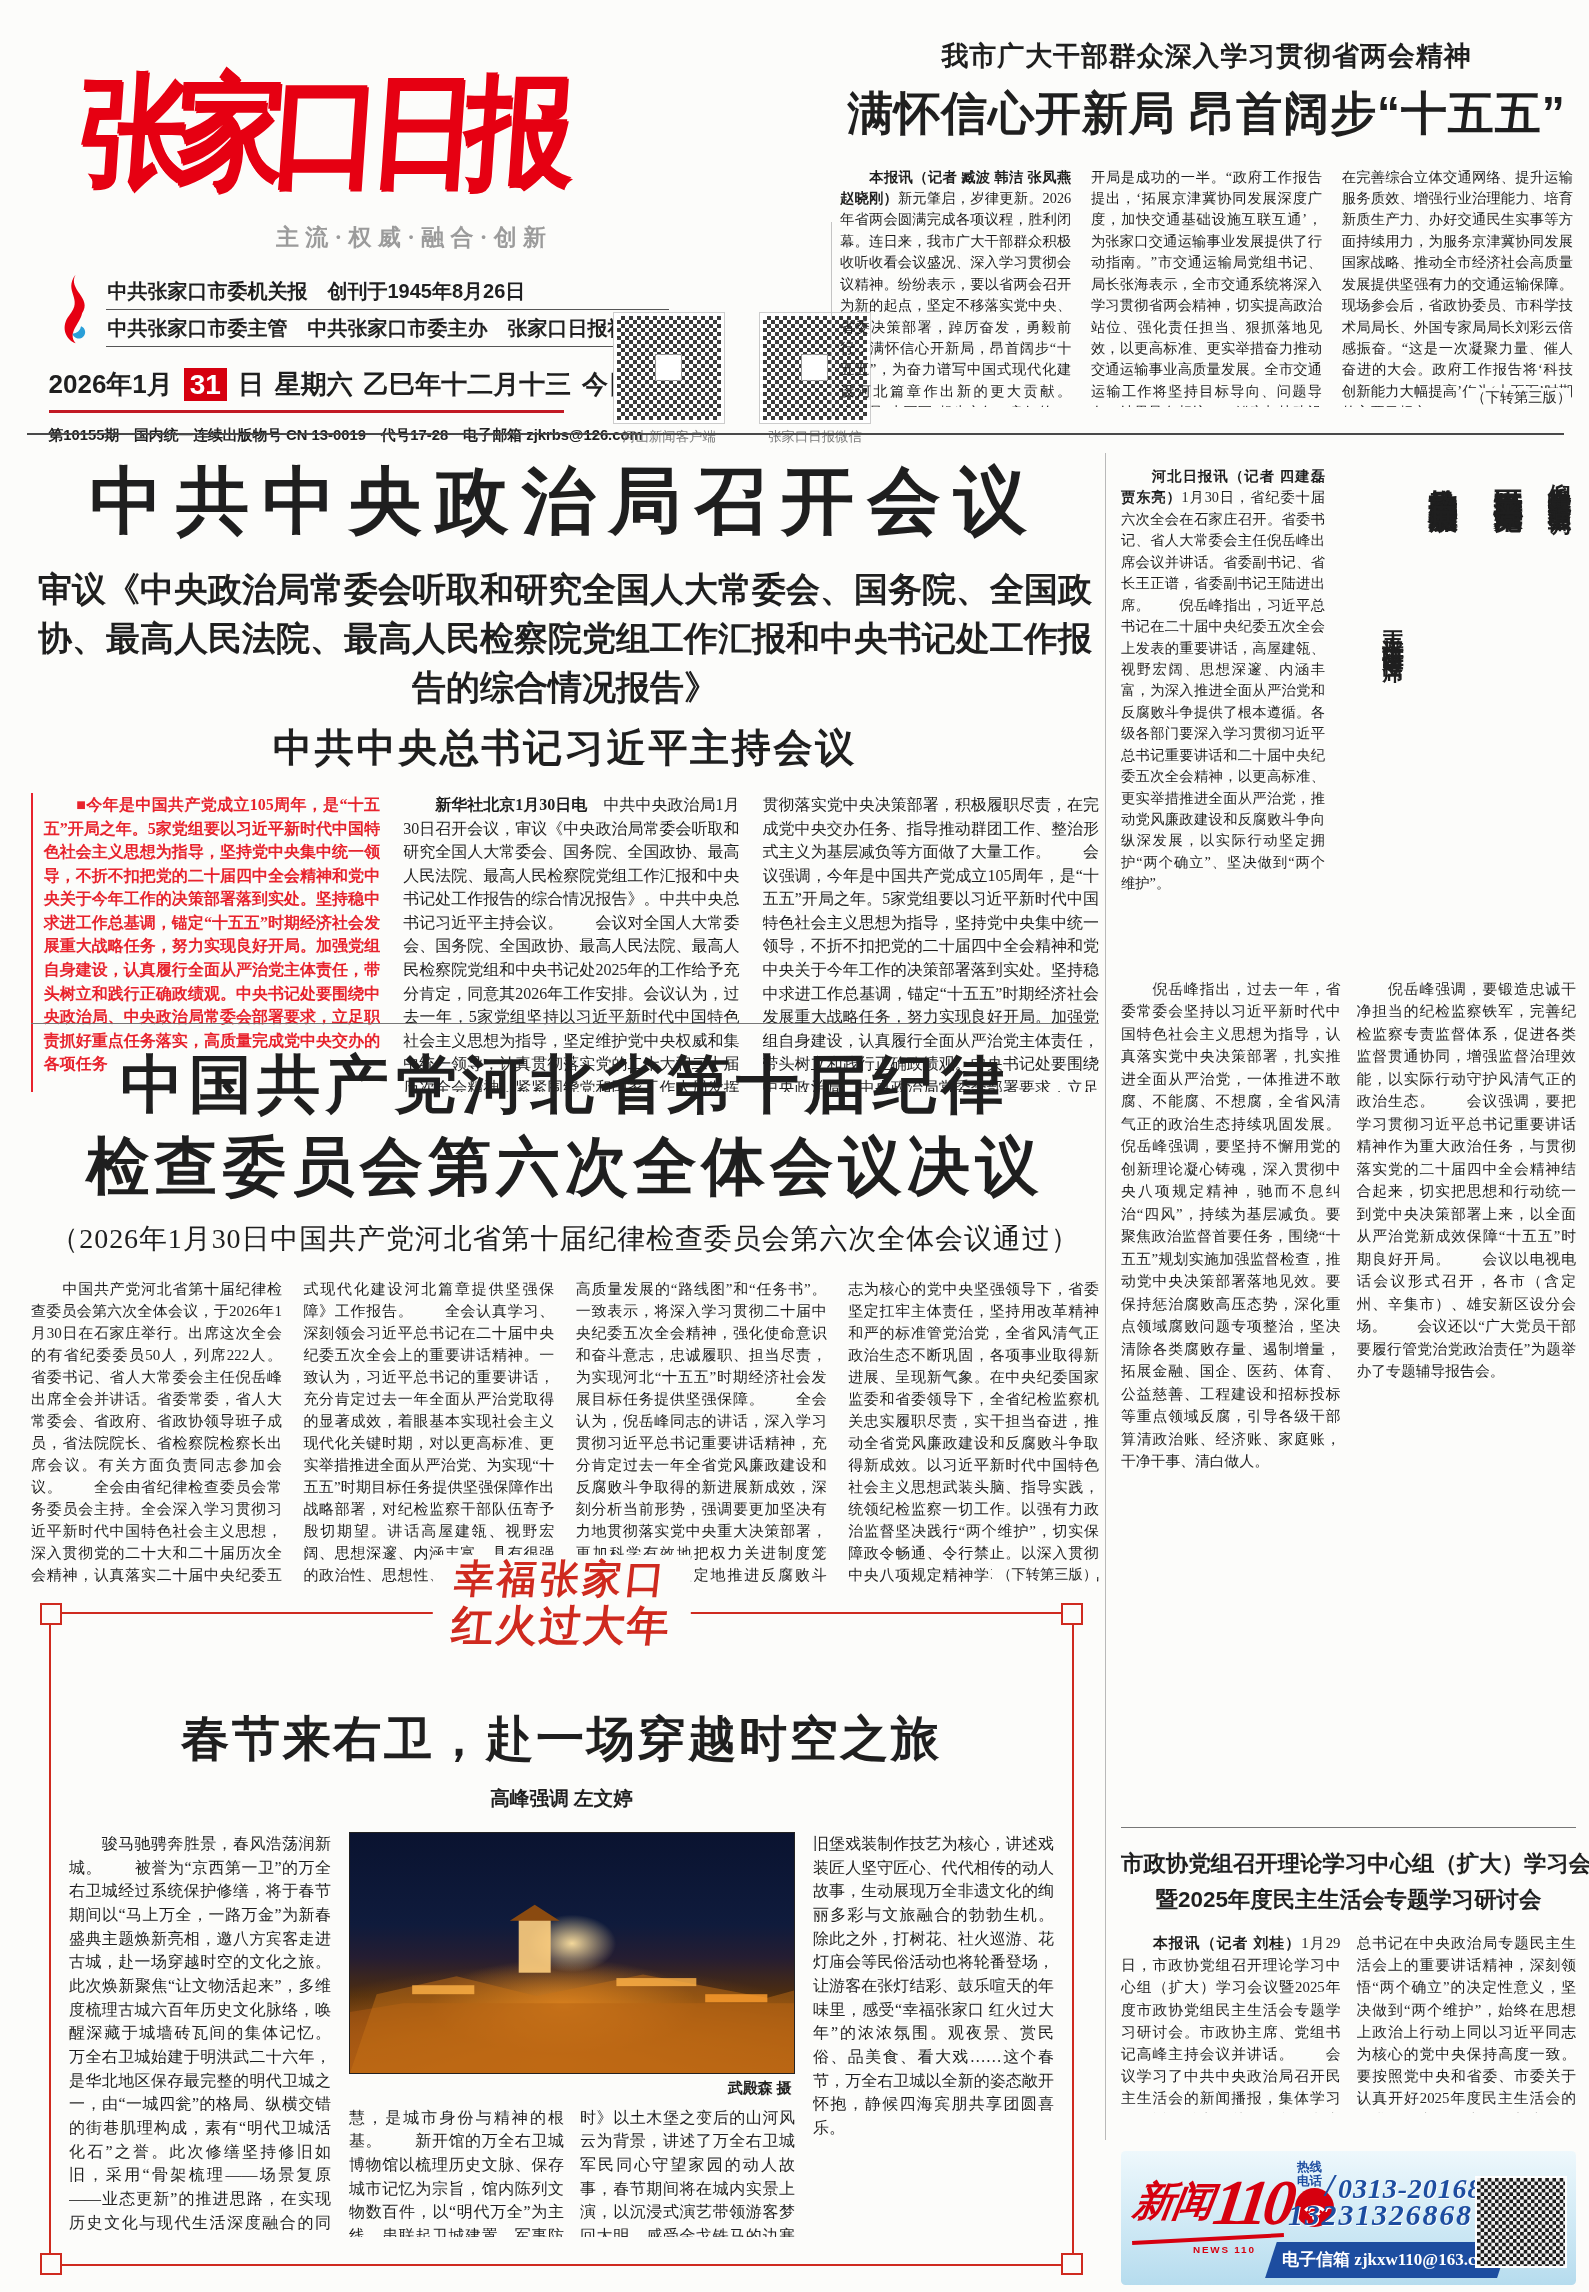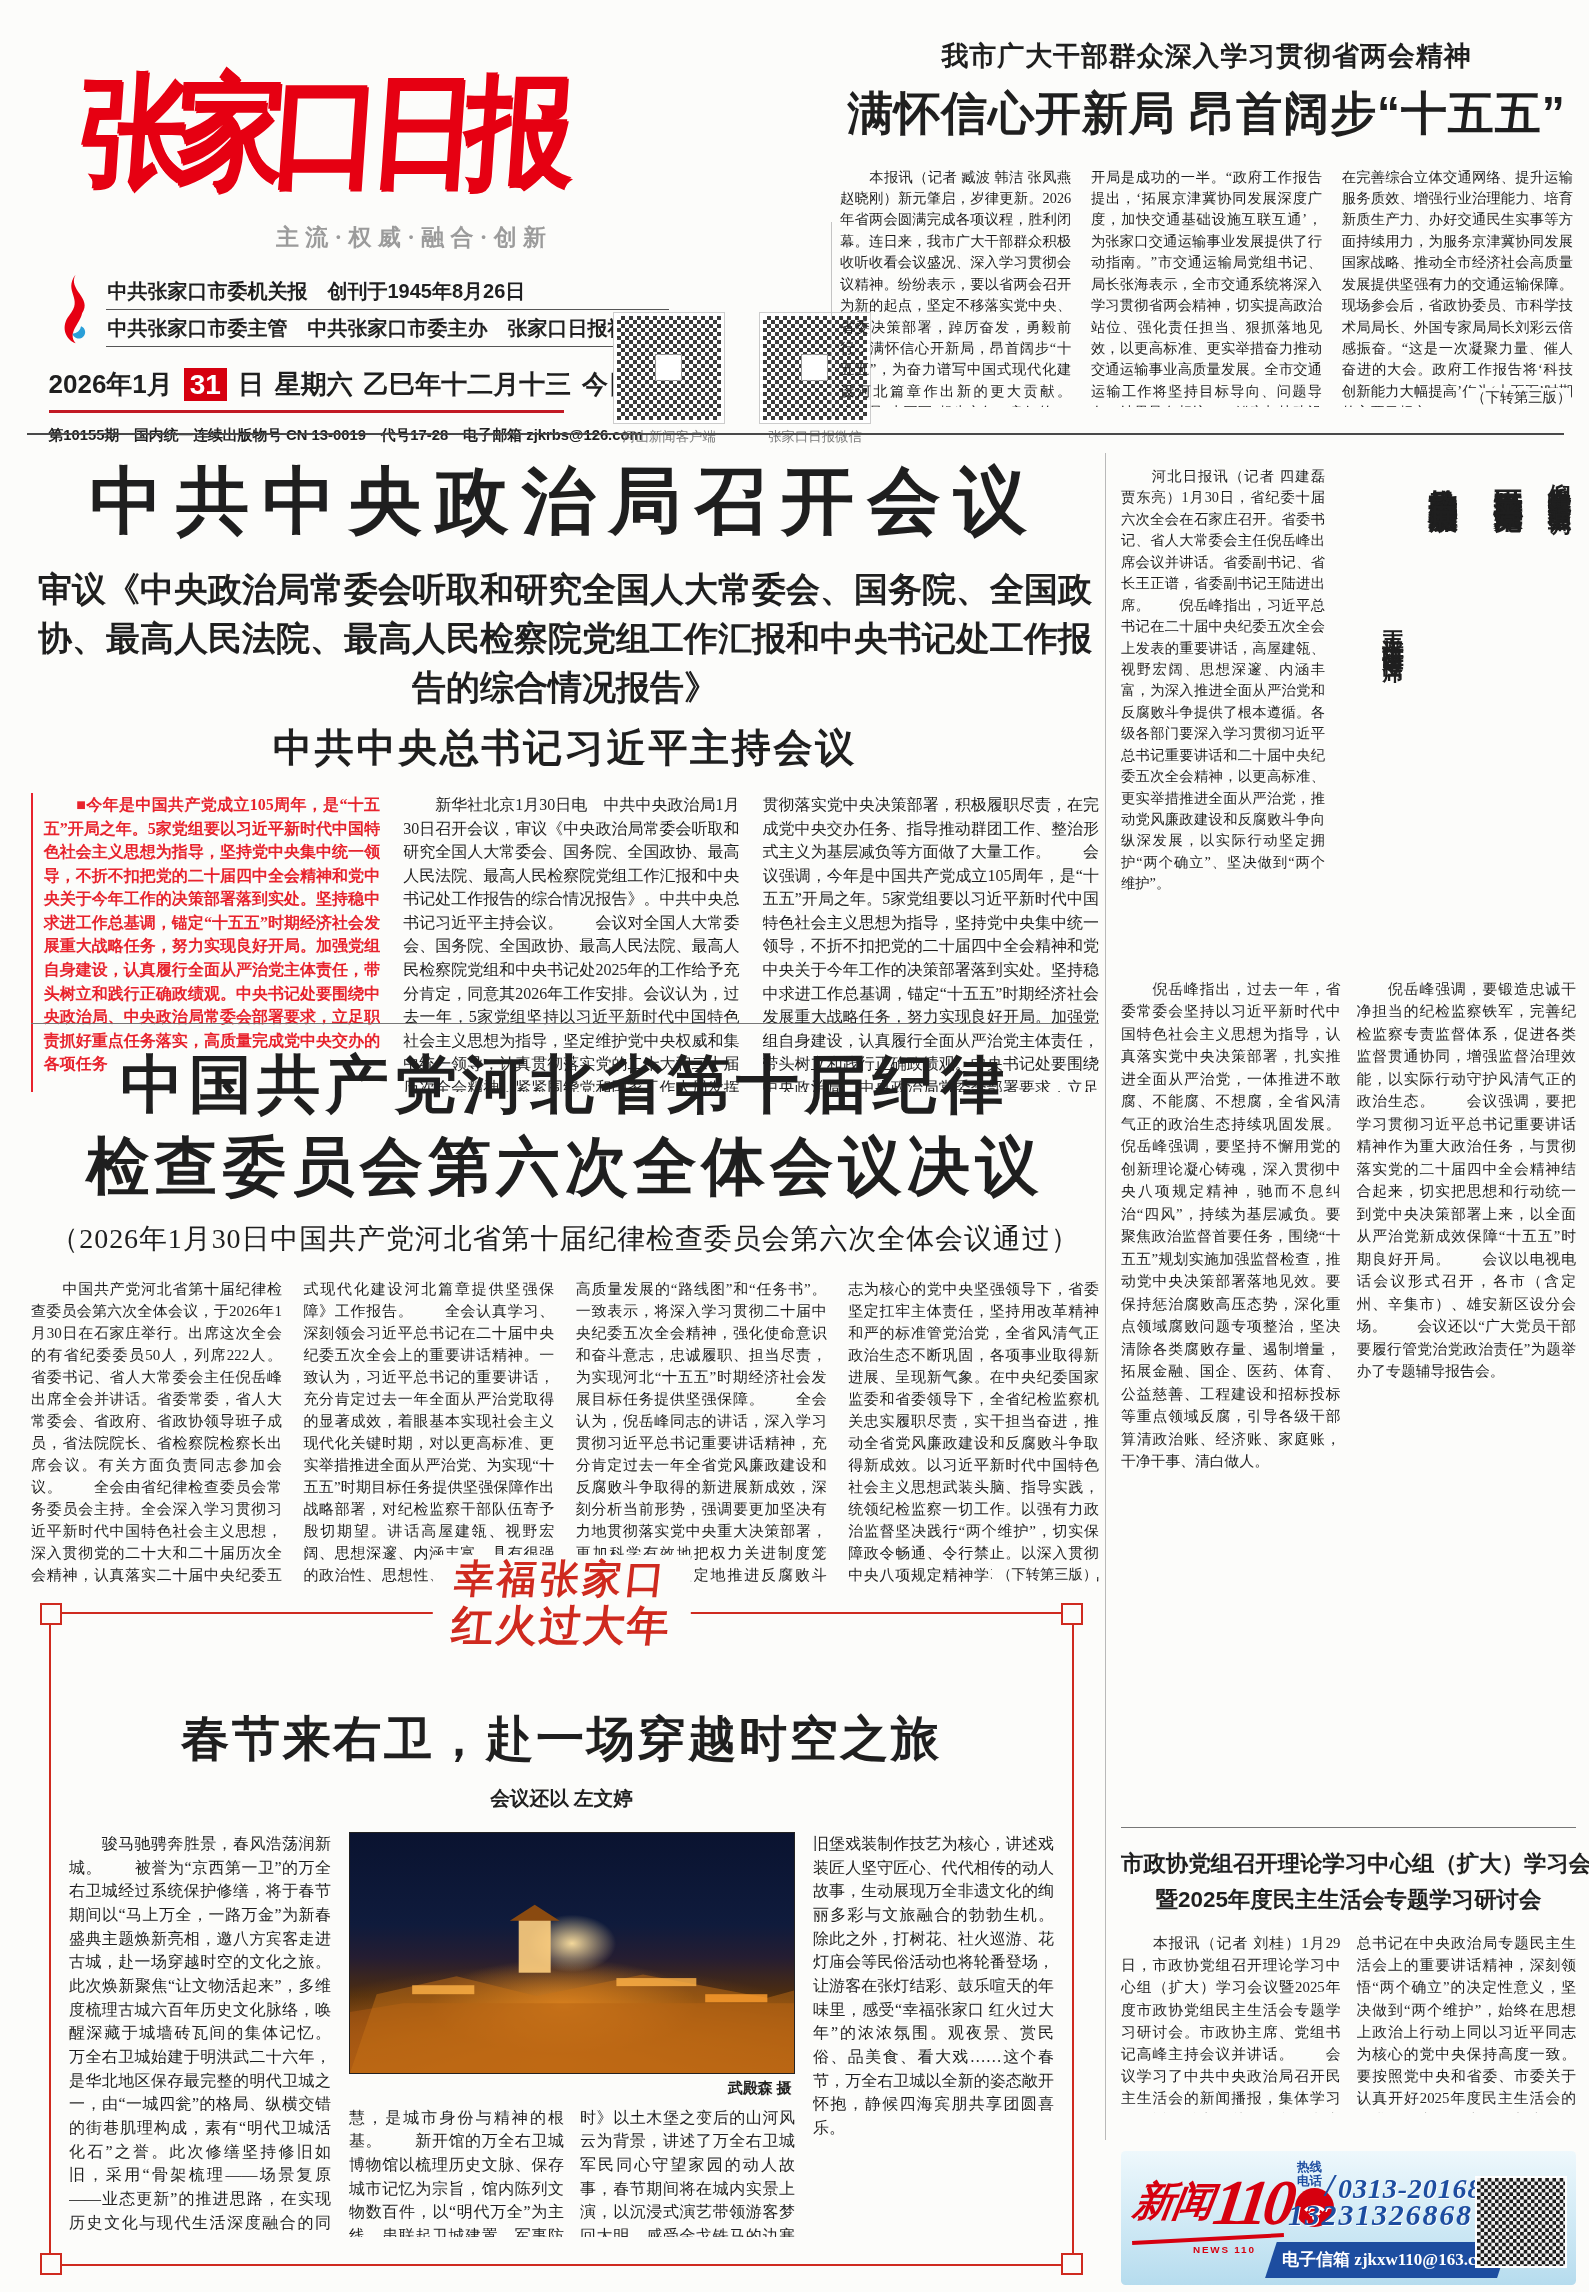--- a/index.html
+++ b/index.html
@@ -115,21 +115,21 @@
   .bn-hotlabel{display:inline-block;font-size:12.5px;font-weight:bold;line-height:1.15;vertical-align:12.5px;}
   .bn-slash{font-size:32px;font-style:italic;font-weight:bold;vertical-align:1.8px;}
   .bn-phone{font-size:28px;font-weight:900;font-style:italic;letter-spacing:0.9px;text-shadow:0.9px 0.9px 0 #fff;}
   .bn-phone2{position:absolute;left:167px;top:47px;color:#1d4da0;font-size:30px;font-weight:900;font-style:italic;
     letter-spacing:1.8px;text-shadow:0.9px 0.9px 0 #fff;}
   .bn-email{position:absolute;left:150px;top:91px;width:211px;background:#1d4da0;color:#fff;
     transform:skewX(-18deg);padding:6.3px 10.7px;font-size:17px;font-weight:bold;white-space:nowrap;}
   .bn-email .inner{display:inline-block;transform:skewX(18deg);}
   .bn-qr{position:absolute;right:9px;top:25px;width:88px;height:88px;border:2.7px solid #fff;
     background:repeating-conic-gradient(#1c1c1c 0% 25%, #f2f2f2 0% 50%);background-size:7.2px 7.2px;}
-  b{font-weight:normal;}
+  b{font-weight:bold;}
 </style>
 </head>
 <body>
 
 <div id="masthead">
   <div class="mast-title">张家口日报</div>
   <div class="mast-slogan">主流·权威·融合·创新</div>
   <div class="mast-pub">
     <svg class="flame" viewBox="0 0 40 70">
       <path d="M22 2 C10 18 30 24 16 40 C8 50 12 62 22 66 C14 56 26 48 28 38 C38 24 14 16 22 2Z" fill="#e60012"></path>
@@ -224,21 +224,21 @@
 <div id="feature">
   <div class="corner c-tl"></div>
   <div class="corner c-tr"></div>
   <div class="corner c-bl"></div>
   <div class="corner c-br"></div>
   <div class="feat-badge">
     <div class="badge1">幸福张家口</div>
     <div class="badge2">红火过大年</div>
   </div>
   <div class="feat-headline sans">春节来右卫，赴一场穿越时空之旅</div>
-  <div class="feat-byline">会议还以 左文婷</div>
+  <div class="feat-byline">高峰强调 左文婷</div>
   <div class="feat-body">
     <div class="feat-c1 col">　　骏马驰骋奔胜景，春风浩荡润新城。　　被誉为“京西第一卫”的万全右卫城经过系统保护修缮，将于春节期间以“马上万全，一路万金”为新春盛典主题焕新亮相，邀八方宾客走进古城，赴一场穿越时空的文化之旅。此次焕新聚焦“让文物活起来”，多维度梳理古城六百年历史文化脉络，唤醒深藏于城墙砖瓦间的集体记忆。　　万全右卫城始建于明洪武二十六年，是华北地区保存最完整的明代卫城之一，由“一城四瓮”的格局、纵横交错的街巷肌理构成，素有“明代卫城活化石”之誉。此次修缮坚持修旧如旧，采用“骨架梳理——场景复原——业态更新”的推进思路，在实现历史文化与现代生活深度融合的同时，让“一砖一瓦会说话”“一街一巷皆故事”。夜幕降临，流光溢彩的灯组与巍峨的城楼交相辉映，勾勒出古城的轮廓与脉络，也点亮了万千游人关于年的记忆与智</div>
     <div class="feat-mid">
       <div class="photo">
         <svg width="100%" height="100%" viewBox="0 0 500 268" preserveAspectRatio="none">
           <rect x="190" y="96" width="36" height="60" fill="#ffcf7e" opacity="0.9"></rect>
           <path d="M180 98 L208 80 L236 98 Z" fill="#8a4a10"></path>
           <path d="M60 190 L500 190 L500 268 L0 268 L0 200 Z" fill="#a85812" opacity="0.55"></path>
           <path d="M30 180 L120 160 L210 182 L330 158 L470 184 L500 176 L500 268 L0 268 Z" fill="#c97416" opacity="0.45"></path>
           <rect x="70" y="170" width="70" height="10" fill="#ffb347" opacity="0.8"></rect>

